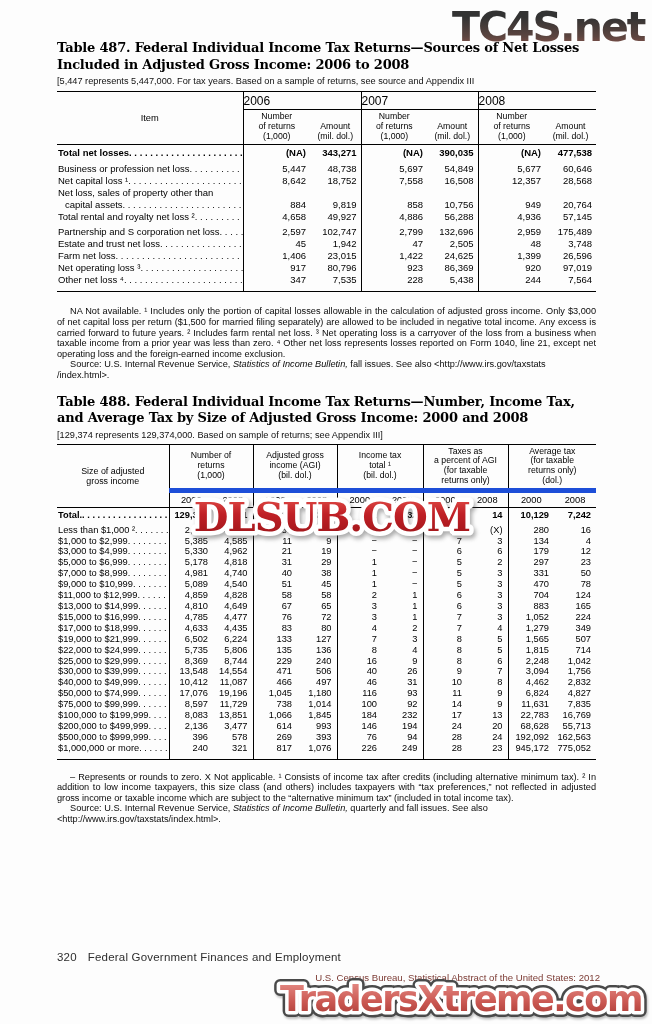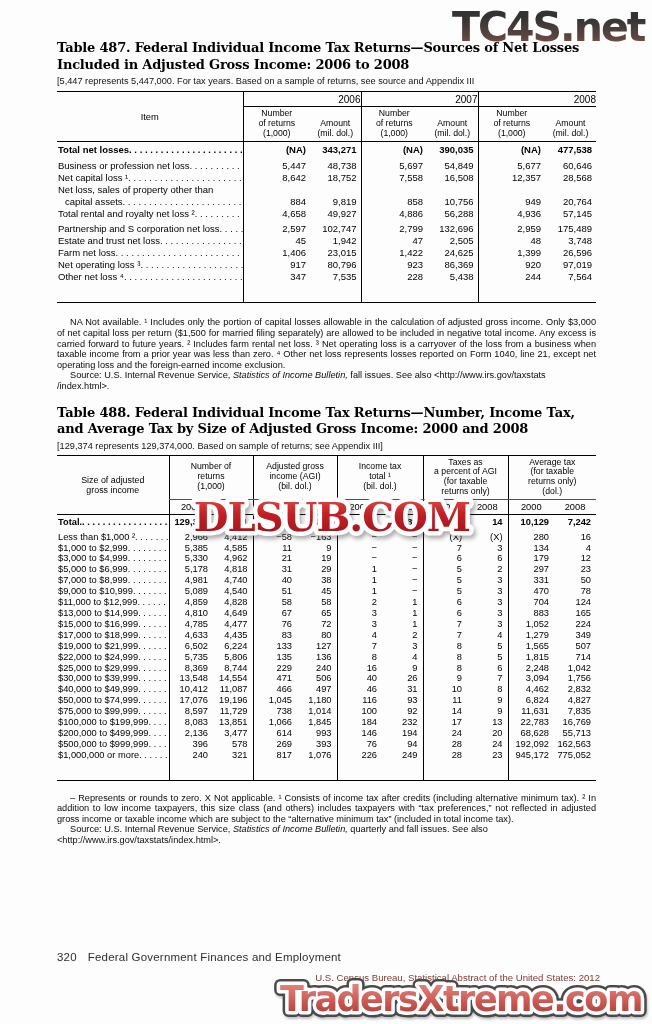--- a/index.html
+++ b/index.html
@@ -14,37 +14,37 @@
   
   .ttl{font-family:"DejaVu Serif",serif;font-weight:bold;font-size:13px;line-height:16.5px;letter-spacing:-0.2px;margin:0}
   .note{font-size:9.2px;line-height:10px;margin:3px 0 0 0;color:#111}
 
   
   table.datatable{border-collapse:collapse;table-layout:fixed;width:539px;
     border-top:1.5px solid #000;border-bottom:1.5px solid #000;margin-top:5px}
   table.datatable thead{border-bottom:1.5px solid #000}
   th{font-weight:normal;padding:0}
   .cornerh{vertical-align:middle;text-align:center;font-size:9.3px}
-  .yearh{font-size:10px;text-align:right;border-left:1px solid #000;border-bottom:1px solid #000;padding:2px 0 1px}
+  .yearh{font-size:12px;text-align:left;border-left:1px solid #000;border-bottom:1px solid #000;padding:2px 0 1px}
   .sub{font-size:8.7px;line-height:9.8px;text-align:center;vertical-align:bottom;
        padding:2px 1px 3px;white-space:pre-line}
   .grouph{font-size:8.7px;line-height:9.8px;text-align:center;vertical-align:middle;
-       border-left:1px solid #000;border-bottom:1px solid #1d4ed8;white-space:pre-line;padding:2px 1px}
+       border-left:1px solid #000;border-bottom:5px solid #1d4ed8;white-space:pre-line;padding:2px 1px}
   .yr{font-size:9.3px;text-align:center;padding:2px 0}
   .gs{border-left:1px solid #000}
 
   td{padding:0}
   td.num{text-align:right;font-variant-numeric:tabular-nums}
   .t487 td{font-size:9.5px;line-height:12px}
   .t487 td.num{padding-right:4px}
   .t488 td{font-size:9.3px;line-height:10.9px}
   .t488 td.num{padding-right:5px}
   tr.boldrow td{font-weight:bold;padding-top:2px;padding-bottom:1px}
   tr.gap td{padding-top:3px}
-  tbody tr:last-child td{padding-bottom:19px}
+  tbody tr:last-child td{padding-bottom:5px}
   td.vb{vertical-align:bottom}
   td.lab{overflow:hidden;padding-left:1px}
   .lline{display:flex;align-items:baseline}
   .lline.l2 .lbl{padding-left:7px}
   .lbl{white-space:nowrap}
   .leader{flex:1 1 0;min-width:0;overflow:hidden;white-space:nowrap}
 
   
   .fn{margin-top:14px}
   .fnp{margin:0;font-size:9.2px;line-height:10.6px;text-align:justify;text-indent:13px;color:#0a0a0a}

